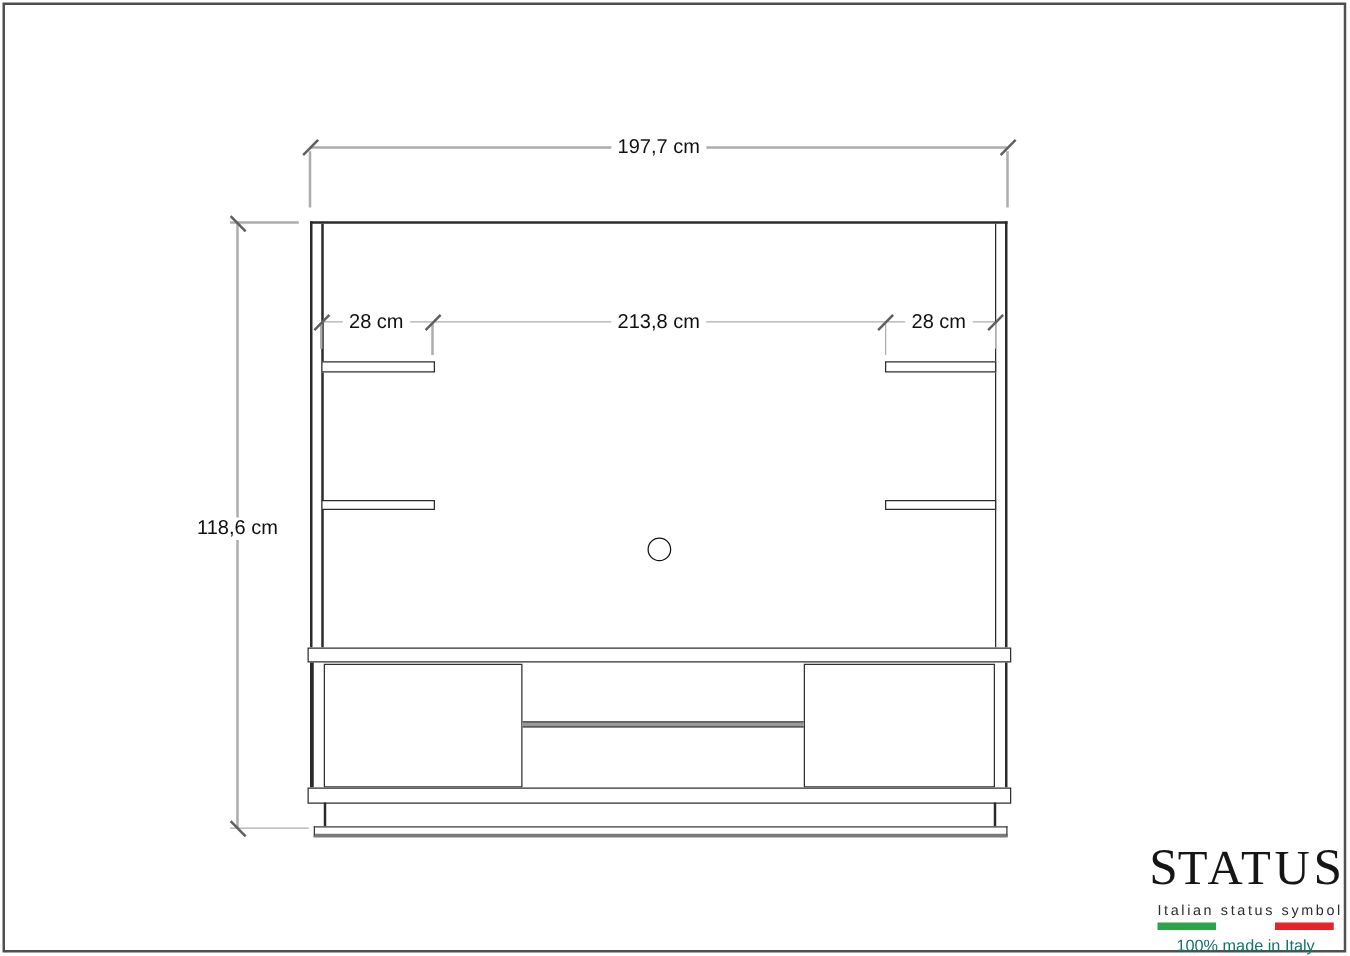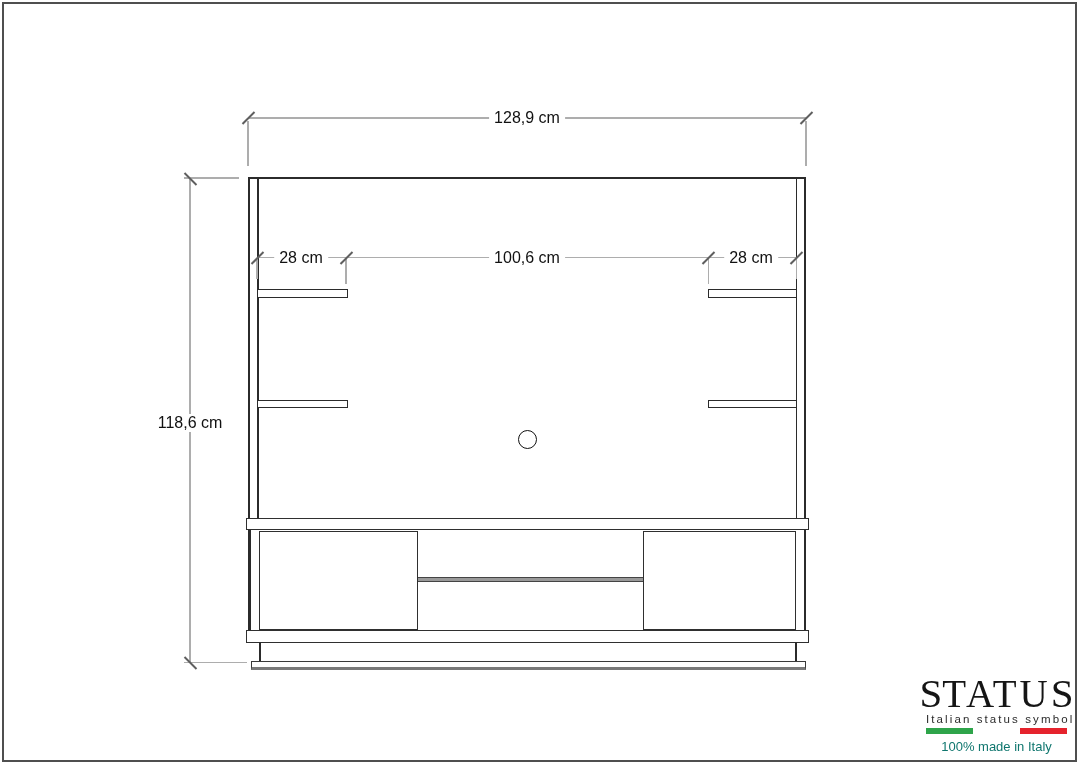--- a/index.html
+++ b/index.html
@@ -19,21 +19,21 @@
   .tick-v{transform:rotate(45deg);}
   .lbl{position:absolute;background:#fff;color:#111;font-size:16px;line-height:18px;
        padding:0 5px;transform:translate(-50%,-50%);white-space:nowrap;}
   
   .hole{border:1.7px solid #111;border-radius:50%;background:#fff;}
   
   #logo{position:absolute;left:926px;top:673px;width:141px;text-align:center;color:#111;}
   .brand{display:flex;justify-content:center;align-items:baseline;font-family:"Liberation Serif",serif;color:#151515;}
   .brand .big{font-size:41px;line-height:40px;}
   .brand .mid{font-size:39px;line-height:30px;letter-spacing:3px;}
-  .tagline{font-size:11.5px;letter-spacing:2.1px;color:#2b2b2b;margin-top:0px;white-space:nowrap;}
+  .tagline{font-size:11.5px;letter-spacing:2.1px;color:#2b2b2b;margin-top:10px;white-space:nowrap;}
   .flag{display:flex;height:5.5px;margin-top:3px;}
   .flag div{flex:1 1 0;}
   .madein{font-size:13px;color:#0f766e;margin-top:5px;}
 </style>
 </head>
 <body>
 
 <div id="page">
 
   <div class="abs" style="left:2px;top:2px;width:1075px;height:760px;border:2px solid #4f4f4f;"></div>
@@ -71,35 +71,35 @@
     <div class="abs" style="left:250.5px;top:660.5px;width:555.5px;height:9.5px;background:#fff;
                 border:1.5px solid #3a3a3a;border-bottom:3px solid #7a7a7a;"></div>
   </div>
 
   <div>
     <div class="abs dim" style="left:248px;top:117.4px;width:558px;height:1.4px;"></div>
     <div class="abs dim" style="left:247.3px;top:121px;width:1.5px;height:45px;"></div>
     <div class="abs dim" style="left:805.2px;top:121px;width:1.5px;height:45px;"></div>
     <div class="tick tick-h" style="left:239.5px;top:117px;"></div>
     <div class="tick tick-h" style="left:797.5px;top:117px;"></div>
-    <div class="lbl" style="left:527px;top:118px;">128,9 cm</div>
+    <div class="lbl" style="left:527px;top:118px;">197,7 cm</div>
   </div>
 
   <div>
     <div class="abs dim" style="left:257px;top:256.8px;width:540px;height:1.4px;"></div>
     <div class="abs dim" style="left:256.3px;top:259px;width:1.4px;height:20px;"></div>
     <div class="abs dim" style="left:345.3px;top:259px;width:1.4px;height:25px;"></div>
     <div class="abs dim" style="left:707.8px;top:259px;width:1.4px;height:25px;"></div>
     <div class="abs dim" style="left:795.8px;top:259px;width:1.4px;height:20px;"></div>
     <div class="tick tick-h" style="left:248.5px;top:256.5px;"></div>
     <div class="tick tick-h" style="left:337.5px;top:256.5px;"></div>
     <div class="tick tick-h" style="left:700px;top:256.5px;"></div>
     <div class="tick tick-h" style="left:788px;top:256.5px;"></div>
     <div class="lbl" style="left:301px;top:257.5px;">28 cm</div>
-    <div class="lbl" style="left:527px;top:257.5px;">100,6 cm</div>
+    <div class="lbl" style="left:527px;top:257.5px;">213,8 cm</div>
     <div class="lbl" style="left:751px;top:257.5px;">28 cm</div>
   </div>
 
   <div>
     <div class="abs dim" style="left:189.3px;top:178px;width:1.4px;height:485px;"></div>
     <div class="abs dim" style="left:184px;top:177.2px;width:55px;height:1.4px;"></div>
     <div class="abs dim" style="left:184px;top:661.8px;width:62.5px;height:1.4px;"></div>
     <div class="tick tick-v" style="left:181.5px;top:177.8px;"></div>
     <div class="tick tick-v" style="left:181.5px;top:661.5px;"></div>
     <div class="lbl" style="left:190px;top:423px;">118,6 cm</div>

